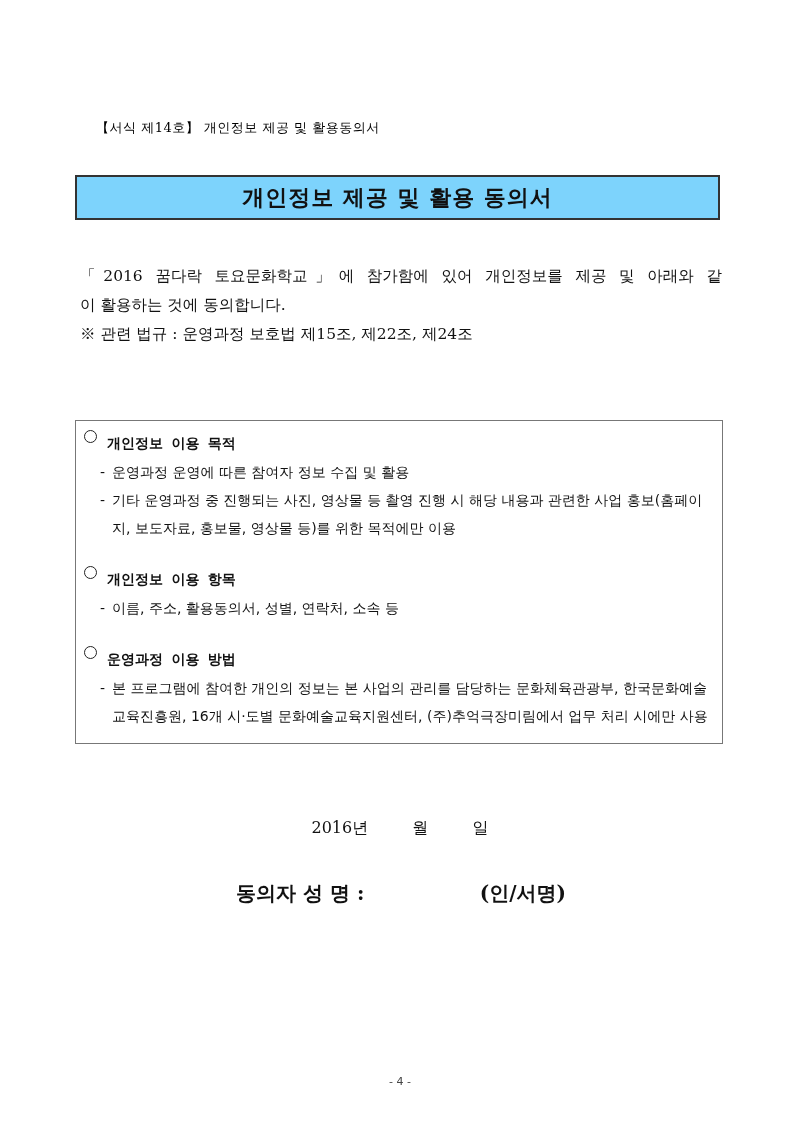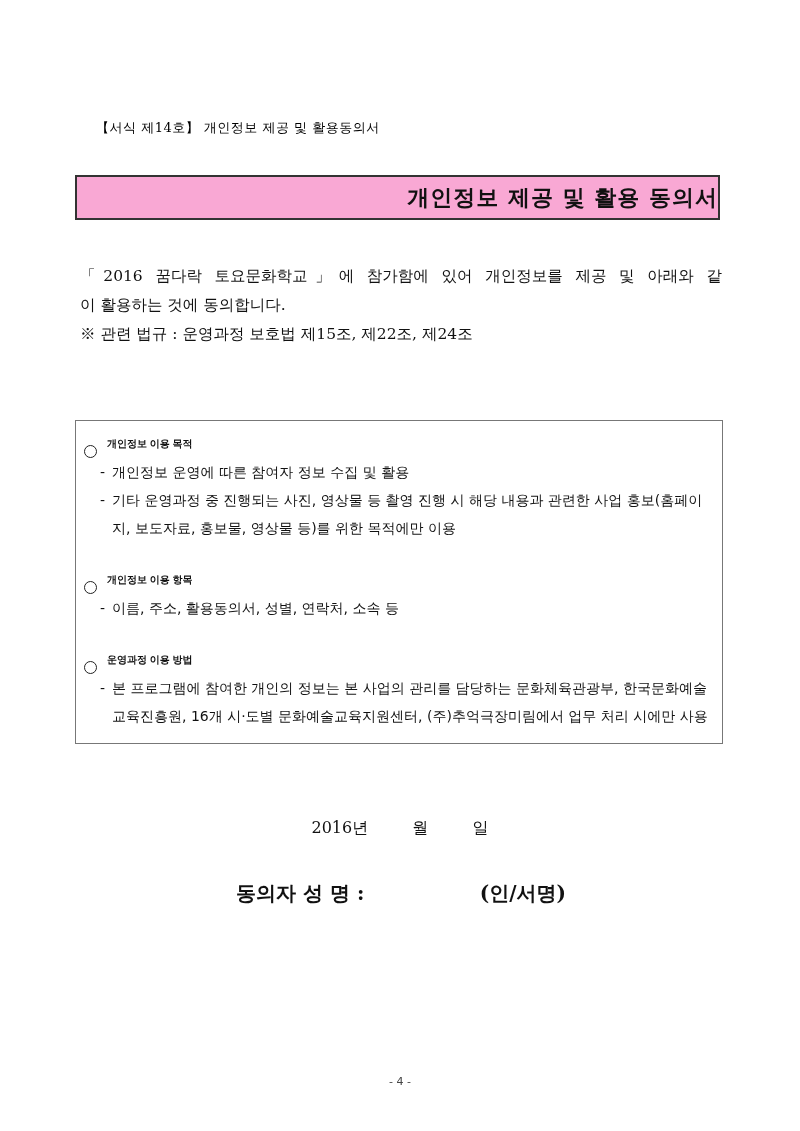--- a/index.html
+++ b/index.html
@@ -22,26 +22,26 @@
       font-size: 13px;
       letter-spacing: 0.5px;
       color: #000000;
     }
     .title-box {
       position: absolute;
       left: 75px;
       top: 175px;
       width: 645px;
       height: 45px;
-      background: #f9a8d4;
+      background: #7dd3fc;
       border: 2px solid #333;
       box-sizing: border-box;
       display: flex;
       align-items: center;
-      justify-content: flex-end;
+      justify-content: center;
     }
     .title-box .title {
       font-family: "DejaVu Sans", "Liberation Sans", sans-serif;
       font-weight: bold;
       font-size: 22px;
       letter-spacing: 1px;
       color: #111;
     }
     .intro {
       position: absolute;
@@ -67,26 +67,26 @@
       width: 648px;
       height: 324px;
       border: 1.5px solid #777;
       box-sizing: border-box;
       padding: 9px 14px 0 8px;
     }
     .section {
       margin-bottom: 24px;
     }
     .section-head {
-      font-family: Liberation Sans, sans-serif;
+      font-family: Liberation Mono, monospace;
       font-weight: bold;
-      font-size: 10px;
+      font-size: 14px;
       line-height: 28px;
       display: flex;
-      align-items: flex-end;
+      align-items: flex-start;
     }
     .circle {
       display: inline-block;
       width: 13px;
       height: 13px;
       border: 1.5px solid #222;
       border-radius: 50%;
       margin-right: 10px;
       box-sizing: border-box;
     }
@@ -149,21 +149,21 @@
   <span class="line">이 활용하는 것에 동의합니다.</span>
   <span class="line">※ 관련 법규 : 운영과정 보호법 제15조, 제22조, 제24조</span>
 </div>
 
 <div class="content-box">
   <div class="section">
     <div class="section-head">
       <span class="circle"></span>
       <span>개인정보 이용 목적</span>
     </div>
-    <div class="bullet"><span class="dash">-</span><span>개인정보 운영에 따른 참여자 정보 수집 및 활용</span></div>
+    <div class="bullet"><span class="dash">-</span><span>운영과정 운영에 따른 참여자 정보 수집 및 활용</span></div>
     <div class="bullet"><span class="dash">-</span><span>기타 운영과정 중 진행되는 사진, 영상물 등 촬영 진행 시 해당 내용과 관련한 사업 홍보(홈페이지, 보도자료, 홍보물, 영상물 등)를 위한 목적에만 이용</span></div>
   </div>
 
   <div class="section">
     <div class="section-head">
       <span class="circle"></span>
       <span>개인정보 이용 항목</span>
     </div>
     <div class="bullet"><span class="dash">-</span><span>이름, 주소, 활용동의서, 성별, 연락처, 소속 등</span></div>
   </div>

